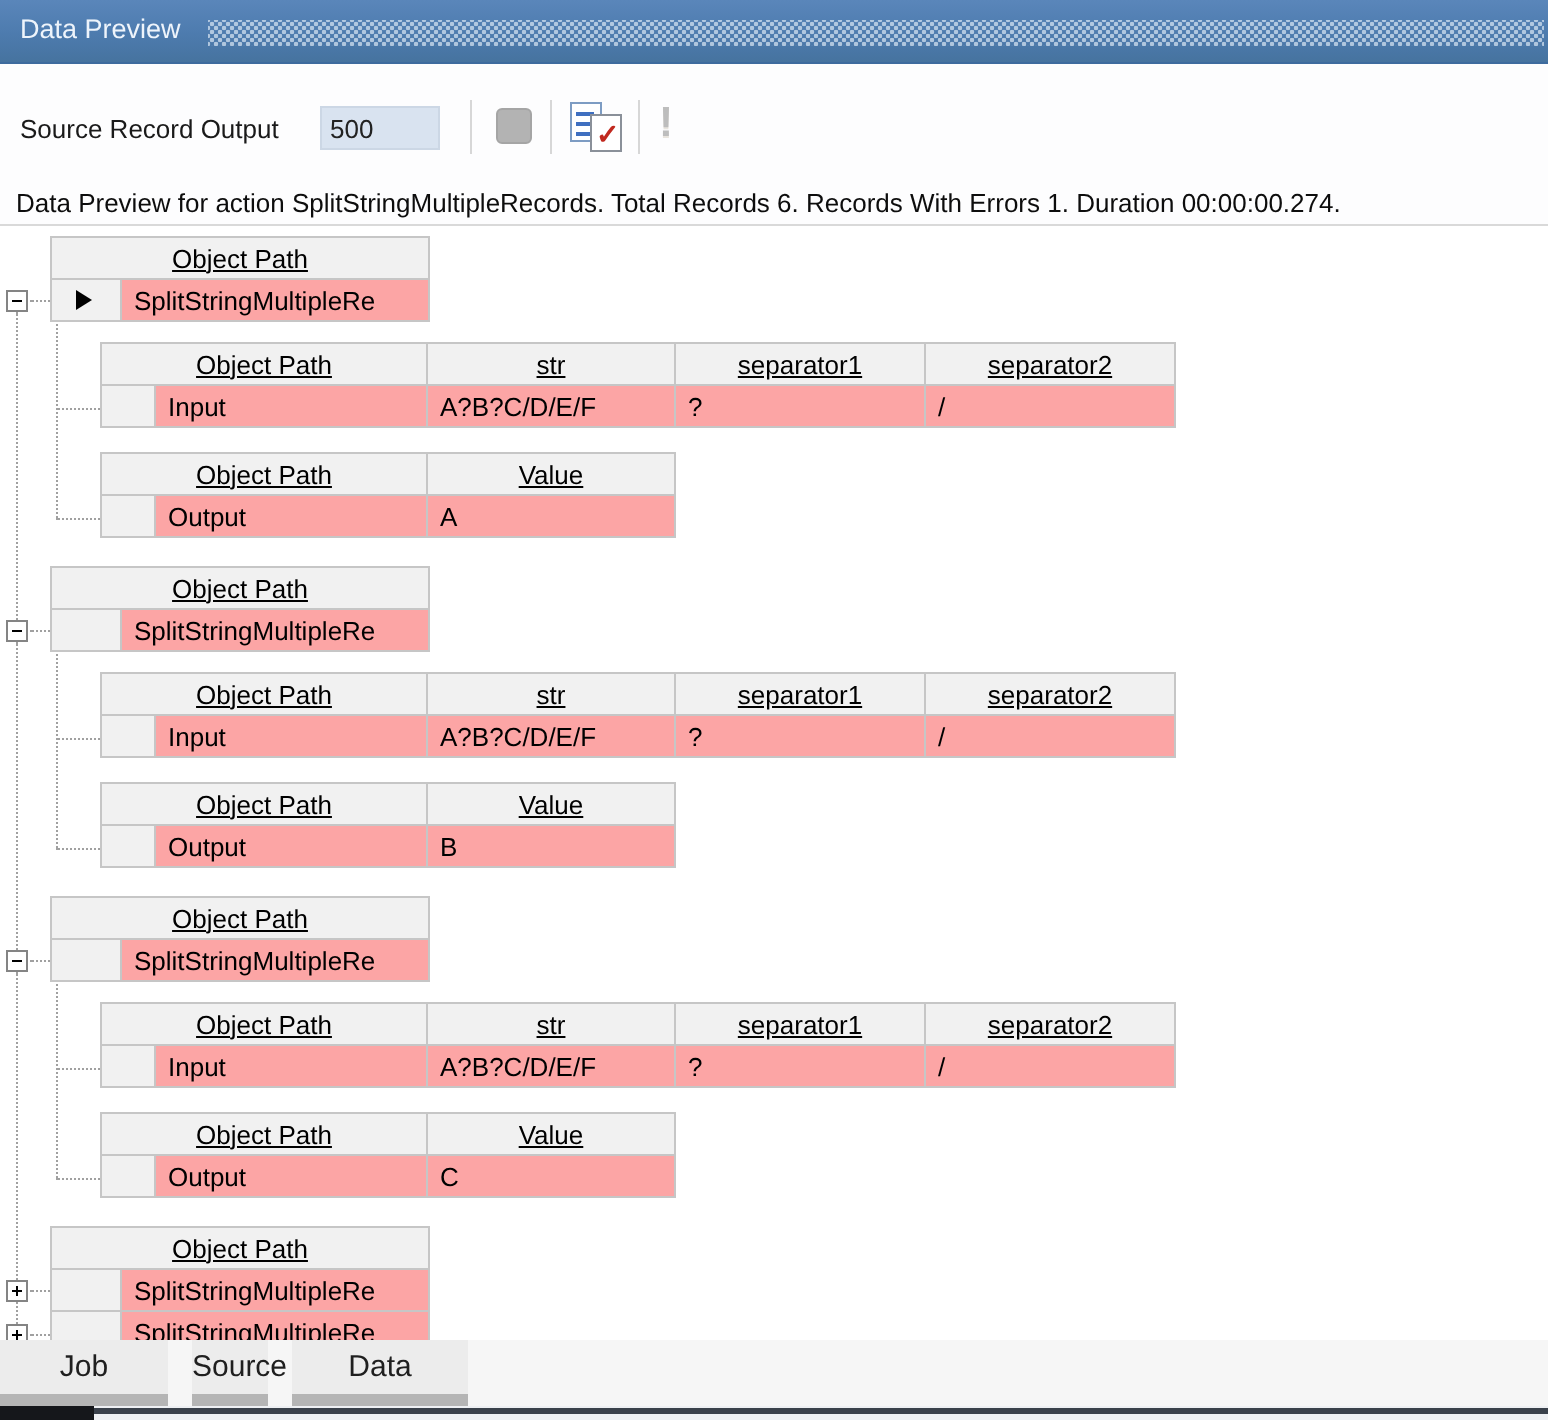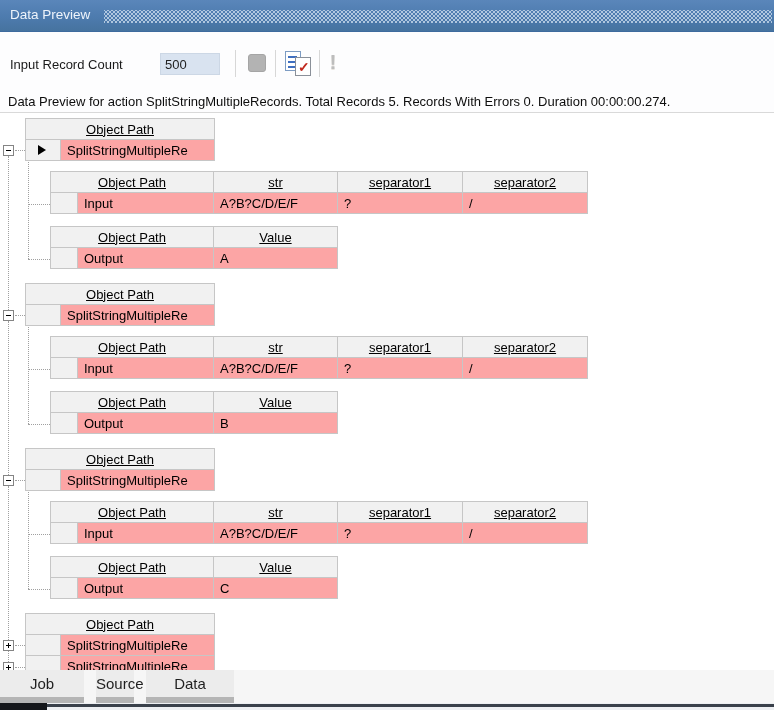--- a/index.html
+++ b/index.html
@@ -80,39 +80,39 @@
 </head>
 <body>
 
 <div id="app">
 
   <div class="titlebar">
     <span class="cap">Data Preview</span>
     <span class="dots"></span>
   </div>
 
-  <span class="lbl-src">Input Record Count</span>
+  <span class="lbl-src">Source Record Output</span>
   <input class="inp-src" value="500" style="">
   <span class="tsep" style="left:235px"></span>
   <span class="btn-stop"></span>
   <span class="tsep" style="left:275px"></span>
   <span class="icon-doc">
     <span class="back">
         <i class="l1"></i>
         <i class="l2"></i>
         <i class="l3"></i>
       </span>
     <span class="front">
       <span class="chk">✓</span>
     </span>
   </span>
   <span class="tsep" style="left:319px"></span>
   <span class="icon-excl">!</span>
 
-  <div class="summary">Data Preview for action SplitStringMultipleRecords. Total Records 5. Records With Errors 0. Duration 00:00:00.274.</div>
+  <div class="summary">Data Preview for action SplitStringMultipleRecords. Total Records 6. Records With Errors 1. Duration 00:00:00.274.</div>
 
   <div class="grid">
 
     <span class="vdot" style="left:8px; top:43px;  height:154px"></span>
     <span class="vdot" style="left:8px; top:208px; height:154px"></span>
     <span class="vdot" style="left:8px; top:373px; height:154px"></span>
     <span class="vdot" style="left:8px; top:538px; height:11px"></span>
 
     <div class="grp" style="top:5px">
       <span class="exp" style="left:3px; top:27px">

